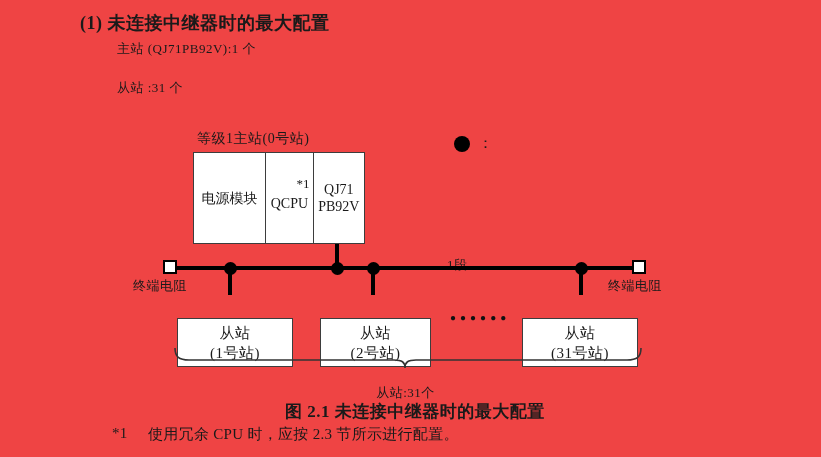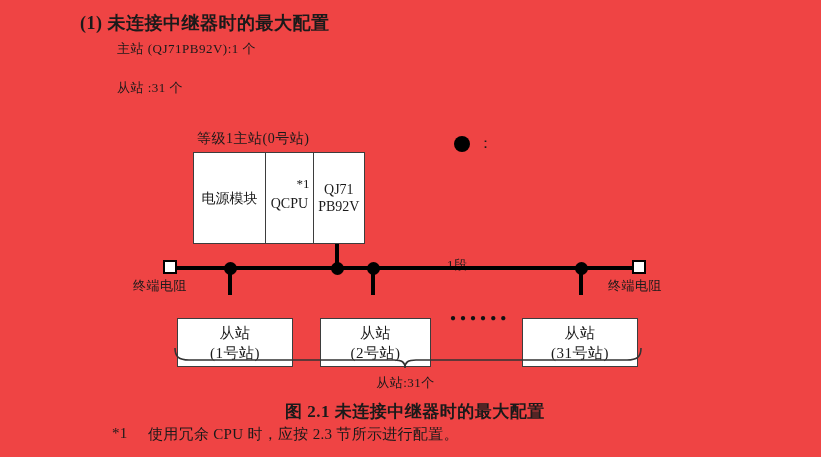--- a/index.html
+++ b/index.html
@@ -98,20 +98,20 @@
   <div class="abs slave-box" style="left:522px;top:294px;width:116px;height:49px;">
     <span>从站</span>
     <span>(31号站)</span>
   </div>
 
   <div class="abs ellipsis" style="left:450px;top:312px;">●●●●●●</div>
 
   <svg class="abs" style="left:173px;top:346px;" width="470" height="24" viewBox="0 0 470 24">
     <path d="M2,2 C2,11 6,14 16,14 L221,14 C229,14 232,16 232,22 C232,16 235,14 243,14 L454,14 C464,14 468,11 468,2" fill="none" stroke="#333" stroke-width="1.6"></path>
   </svg>
-  <div class="abs bodyline" style="left:333px;top:374px;width:145px;text-align:center;">从站:31个</div>
+  <div class="abs bodyline" style="left:333px;top:384px;width:145px;text-align:center;">从站:31个</div>
 
   <div class="abs caption" style="left:285px;top:400px;font-family:Liberation Serif, serif;">图 2.1 未连接中继器时的最大配置</div>
 
   <div class="abs footnote" style="left:112px;top:425px;">*1</div>
   <div class="abs footnote" style="left:148px;top:425px;">使用冗余 CPU 时，应按 2.3 节所示进行配置。</div>
 
 </div>
 
 </body></html>

